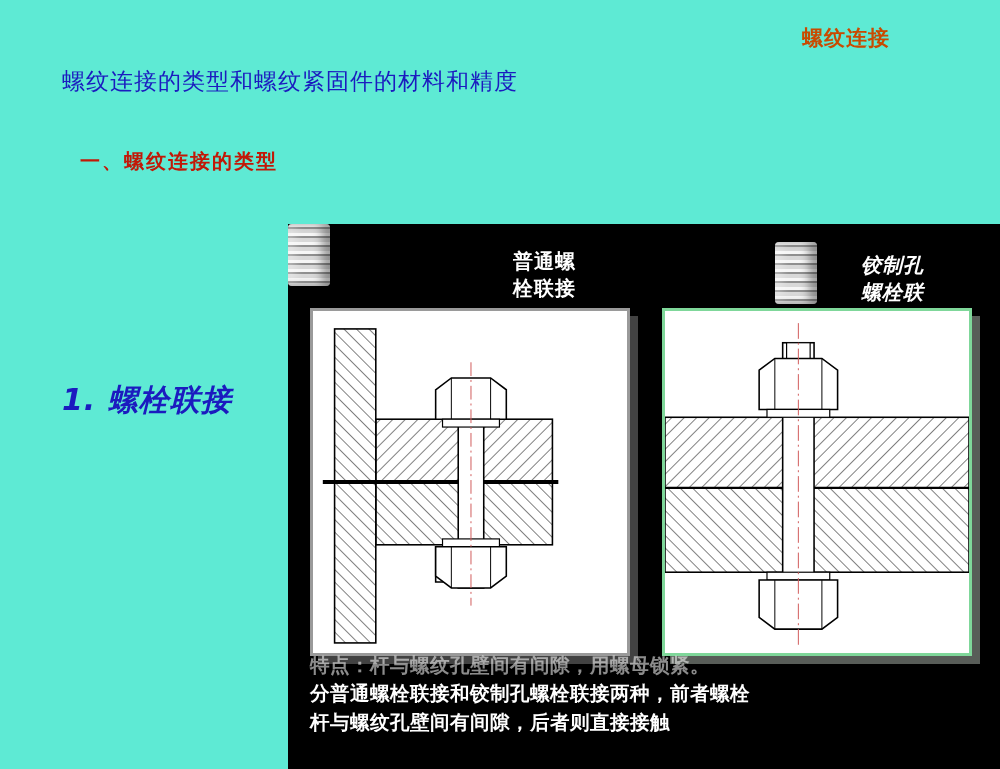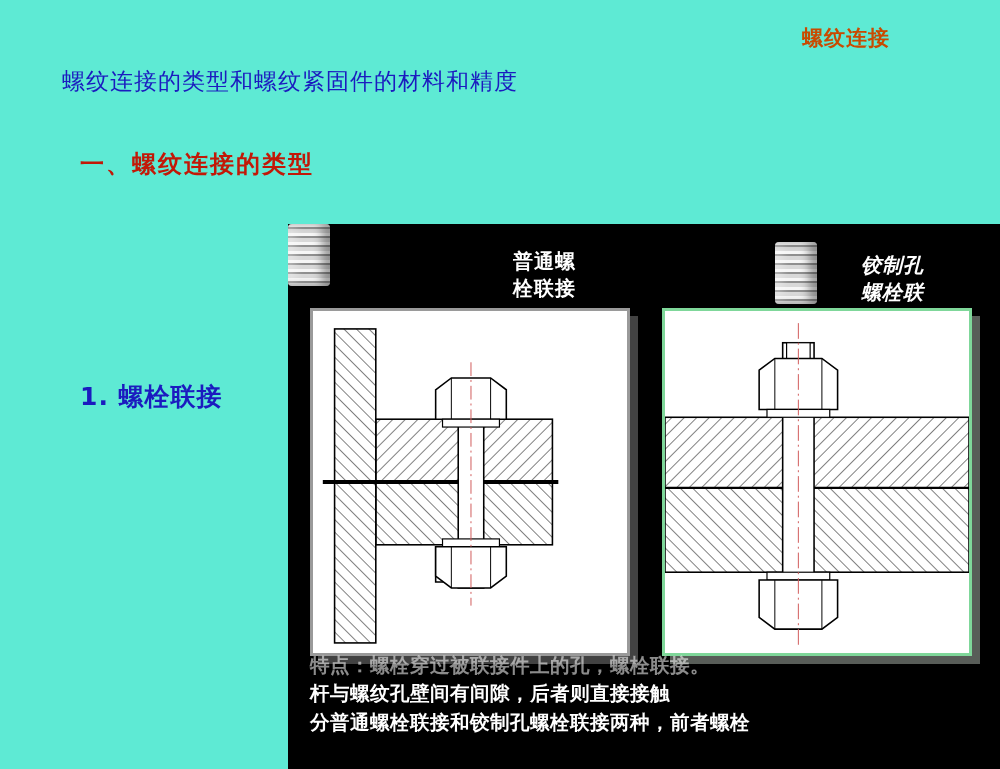--- a/index.html
+++ b/index.html
@@ -37,32 +37,33 @@
     color: #1b1bbf;
     font-size: 23px;
     font-weight: normal;
     letter-spacing: 1px;
   }
   .section-heading {
     position: absolute;
     top: 148px;
     left: 80px;
     color: #c21807;
-    font-size: 24px;
+    font-size: 20px;
     font-weight: bold;
     letter-spacing: 2px;
   }
   .item-label {
     position: absolute;
     top: 380px;
-    left: 80px;
+    left: 62px;
     color: #1b1bbf;
-    font-size: 25px;
-    font-weight: bold;
-    letter-spacing: 1px;
+    font-size: 30px;
+    font-weight: bold;
+    letter-spacing: 1px;
+    font-style: italic;
   }
 
   
   .figure-panel {
     position: absolute;
     left: 288px;
     top: 224px;
     width: 712px;
     height: 545px;
     background: #000000;
@@ -231,19 +232,19 @@
 
         <polygon points="96,274 176,274 176,312 160,324 112,324 96,312" fill="#fff" stroke="#000" stroke-width="1.6"></polygon>
         <line x1="112" y1="274" x2="112" y2="324" stroke="#000" stroke-width="1"></line>
         <line x1="160" y1="274" x2="160" y2="324" stroke="#000" stroke-width="1"></line>
 
         <line x1="136" y1="12" x2="136" y2="340" stroke="#d05a5a" stroke-width="1" stroke-dasharray="16 4 2 4"></line>
       </svg>
     </div>
 
     <div class="bottom-caption">
-      <div class="line1">特点：螺栓穿过被联接件上的孔，螺栓联接。</div>
+      <div class="line1">特点：杆与螺纹孔壁间有间隙，用螺母锁紧。</div>
+      <div>分普通螺栓联接和铰制孔螺栓联接两种，前者螺栓</div>
       <div>杆与螺纹孔壁间有间隙，后者则直接接触</div>
-      <div>分普通螺栓联接和铰制孔螺栓联接两种，前者螺栓</div>
     </div>
 
   </div>
 </div>
 
 </body></html>

